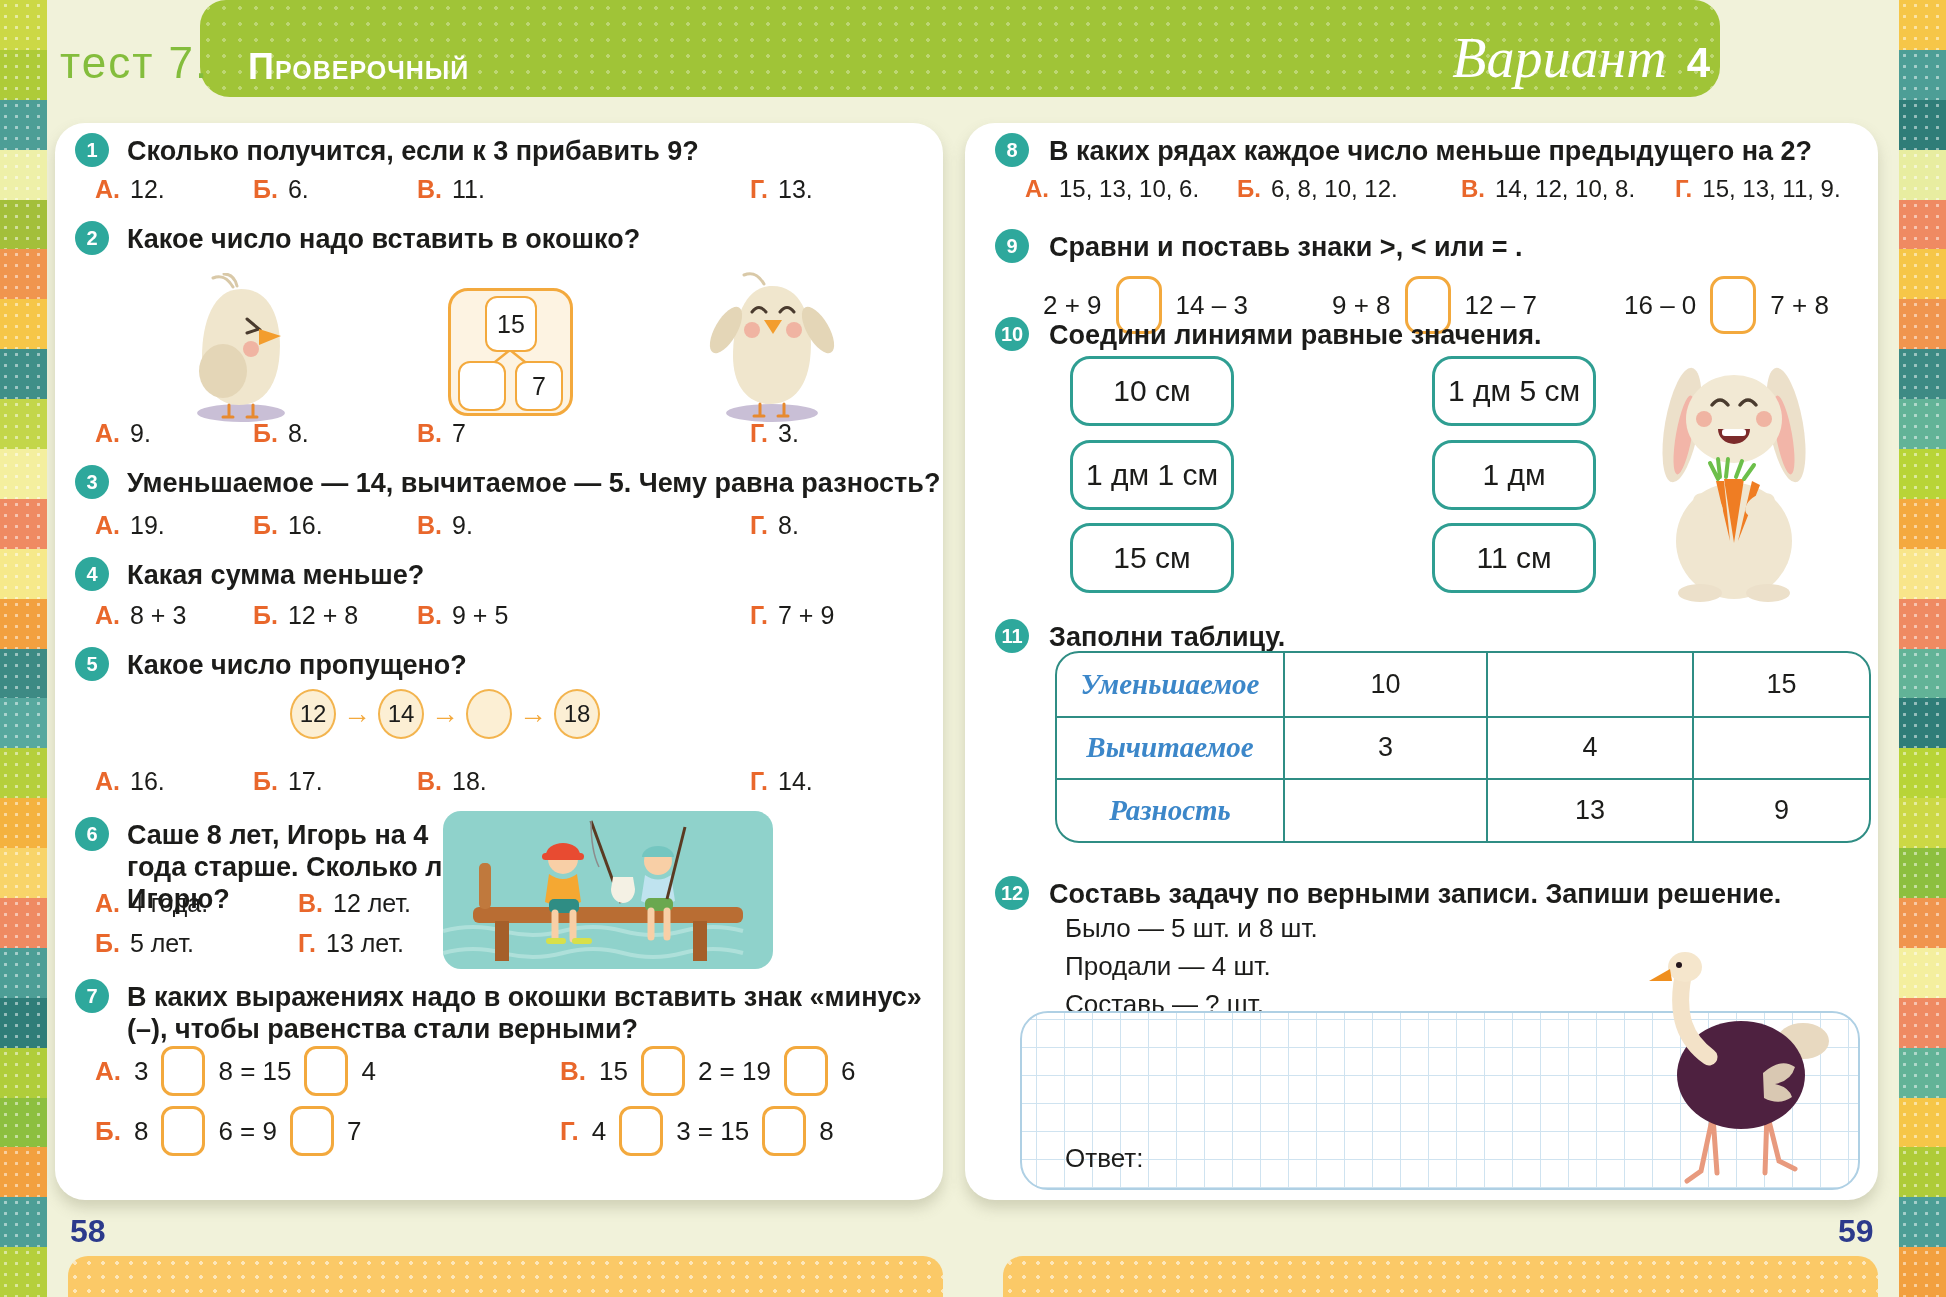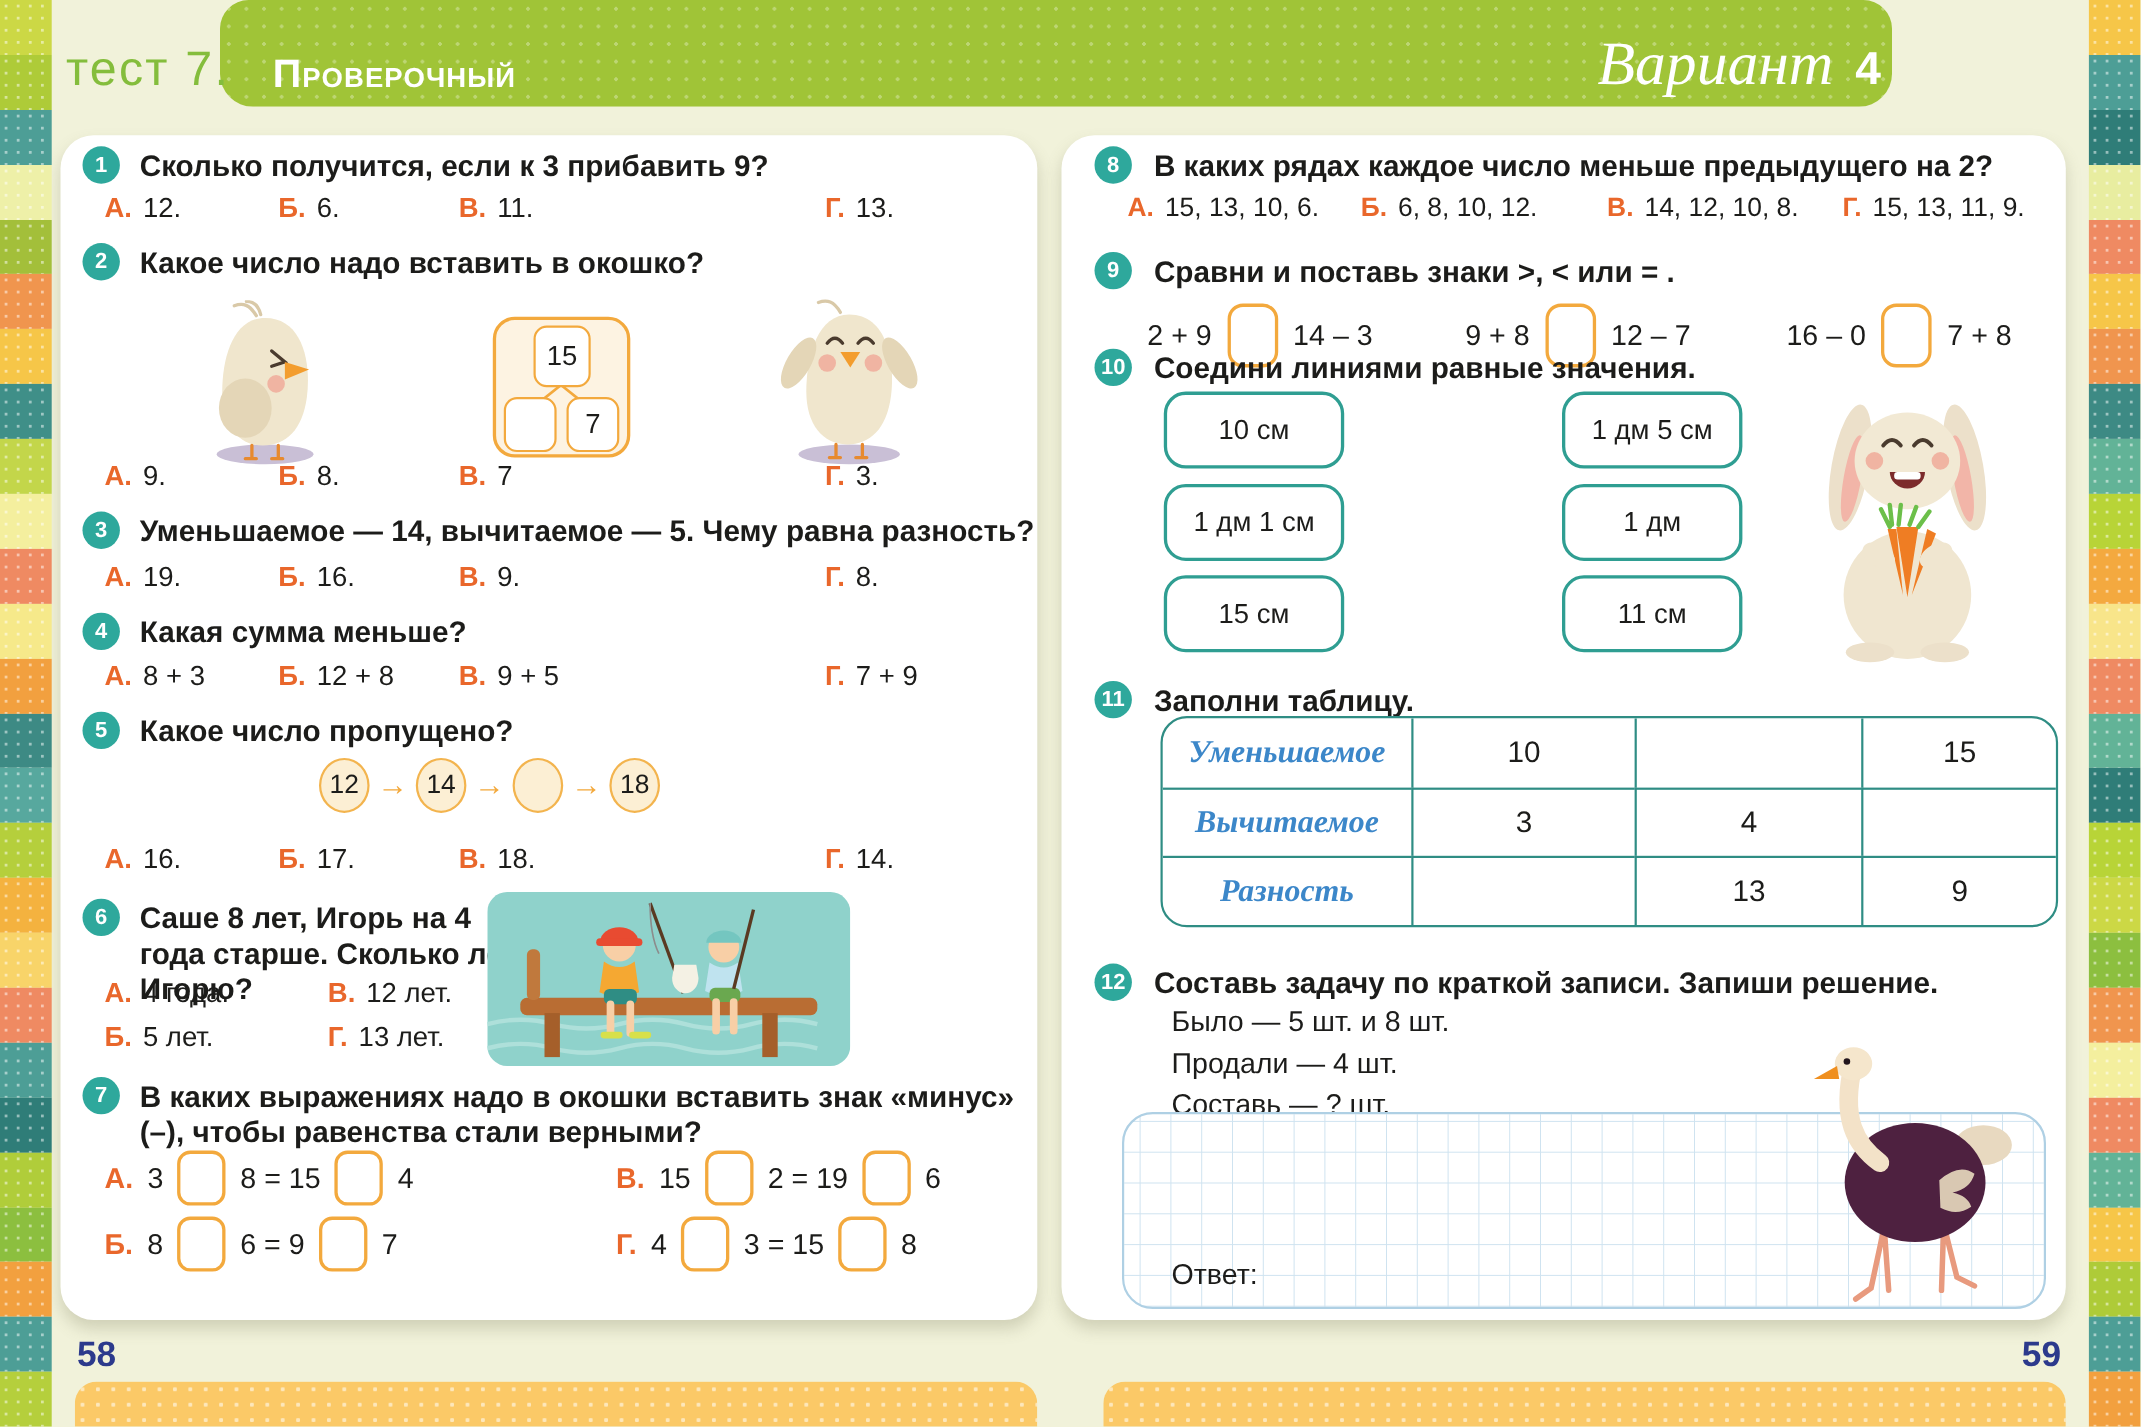--- a/index.html
+++ b/index.html
@@ -44,21 +44,21 @@
   .bbox{position:absolute;background:#fff;border:2.5px solid #f3a93d;border-radius:12px;box-sizing:border-box;
         display:flex;align-items:center;justify-content:center;font-size:25px;}
   
   .chain{position:absolute;left:235px;top:566px;display:flex;align-items:center;gap:7px;}
   .ccirc{width:46px;height:50px;border:2.5px solid #f3b44e;border-radius:50%;background:#fcefd4;
          display:flex;align-items:center;justify-content:center;font-size:24px;box-sizing:border-box;}
   .carrow{color:#f3a93d;font-weight:bold;font-size:28px;}
   .carrow::after{content:"\2192";}
   
   .mbox{position:absolute;width:164px;height:70px;border:3px solid #2f9e92;border-radius:20px;background:#fff;
-        display:flex;align-items:center;justify-content:center;font-size:25px;box-sizing:border-box;}
+        display:flex;align-items:center;justify-content:center;font-size:30px;box-sizing:border-box;margin-left:12px;}
   
   .tbl{position:absolute;left:90px;top:528px;width:816px;height:192px;border:2.5px solid #2f8d84;border-radius:24px;
        box-sizing:border-box;display:grid;grid-template-columns:226px 203px 206px auto;grid-template-rows:1fr 1fr 1fr;overflow:hidden;background:#fff;}
   .tc{border-left:2.5px solid #2f8d84;border-top:2.5px solid #2f8d84;display:flex;align-items:center;justify-content:center;font-size:27px;}
   .tc.nl{border-left:none;}
   .tc.nt{border-top:none;}
   .tc.lab{font-family:"Liberation Serif",serif;font-style:italic;font-weight:bold;color:#3c87c9;font-size:29px;}
   
   .agrid{position:absolute;left:55px;top:888px;width:840px;height:179px;background:#fff;
          border:2px solid #afd0e4;border-radius:28px;box-sizing:border-box;
@@ -354,21 +354,21 @@
     <div class="tc">3</div>
     <div class="tc">4</div>
     <div class="tc"></div>
     <div class="tc nl lab">Разность</div>
     <div class="tc"></div>
     <div class="tc">13</div>
     <div class="tc">9</div>
   </div>
 
   <div class="qc" style="left:30px;top:753px">12</div>
-  <div class="qt" style="left:84px;top:755px">Составь задачу по краткой записи. Запиши решение.</div>
+  <div class="qt" style="left:84px;top:755px">Составь задачу по верными записи. Запиши решение.</div>
   <div class="cond" style="top:790px">Было  —  5 шт. и 8 шт.</div>
   <div class="cond" style="top:828px">Продали  —  4 шт.</div>
   <div class="cond" style="top:866px">Составь  —  ? шт.</div>
   <div class="agrid"></div>
   <div class="otvet">Ответ:</div>
 
   <svg class="fig" style="left:650px;top:822px;z-index:4" width="222" height="246" viewBox="0 0 222 246">
     <path d="M98 170 L86 226 l-14 10 M98 172 l4 56 M152 168 L164 216 l16 8 M152 168 l-2 60" stroke="#e89a7e" stroke-width="5" fill="none" stroke-linecap="round"></path>
     <ellipse cx="188" cy="96" rx="26" ry="18" fill="#e8d9c0"></ellipse>
     <ellipse cx="126" cy="130" rx="64" ry="54" fill="#4e2140"></ellipse>

